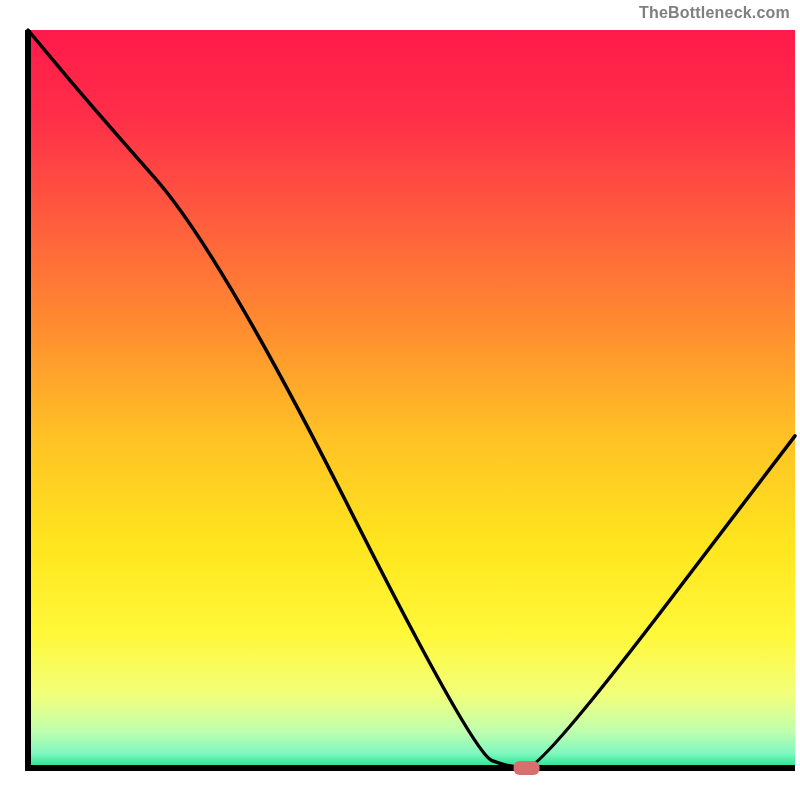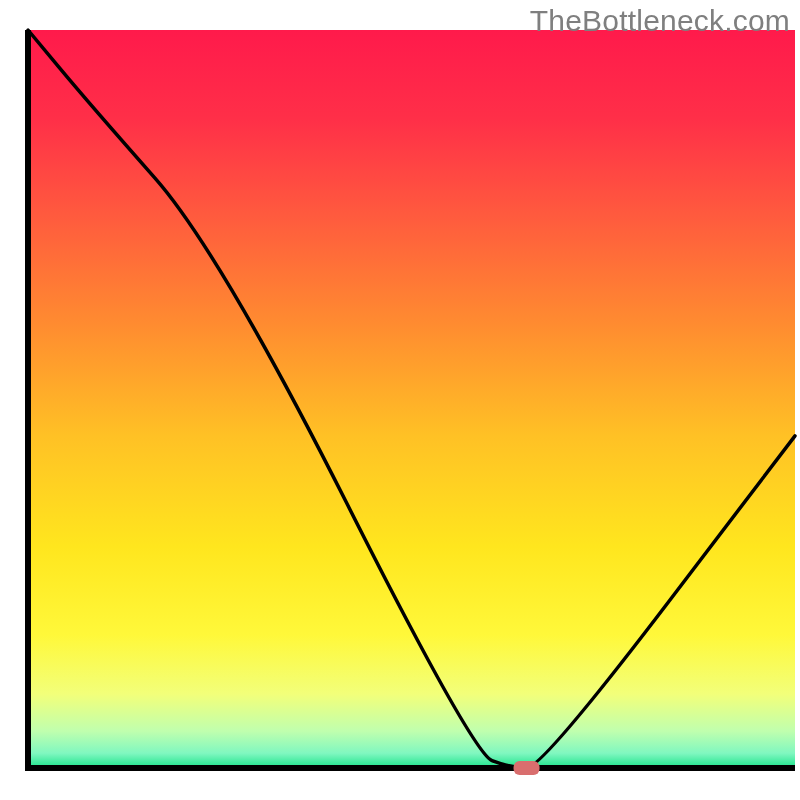--- a/index.html
+++ b/index.html
@@ -12,22 +12,22 @@
   }
   .container {
     position: relative;
     width: 800px;
     height: 800px;
   }
   .attribution {
     position: absolute;
     top: 4px;
     right: 10px;
-    font-size: 30px;
-    font-weight: normal;
+    font-size: 16px;
+    font-weight: bold;
     color: #7f7f7f;
     letter-spacing: 0.2px;
     z-index: 10;
   }
   svg.chart {
     position: absolute;
     left: 0;
     top: 0;
   }
 </style>

